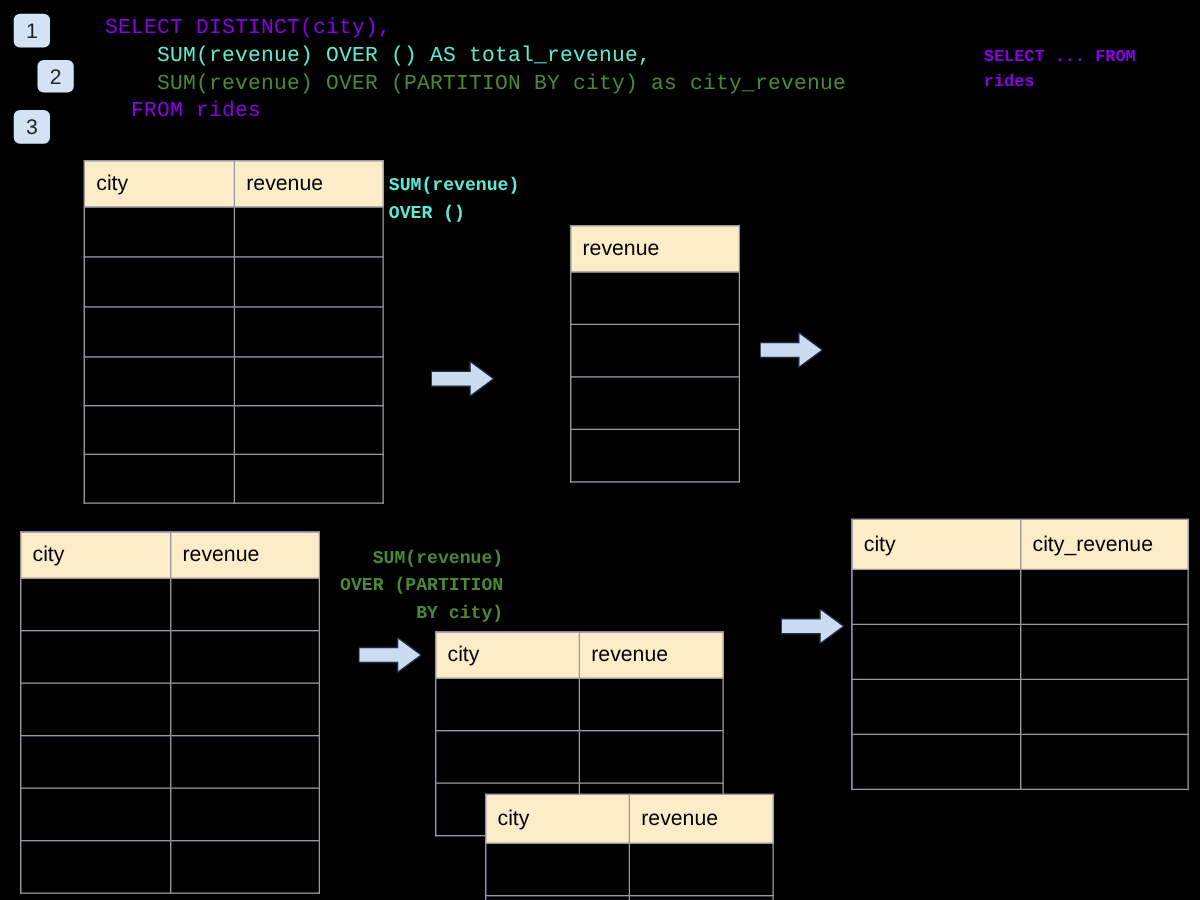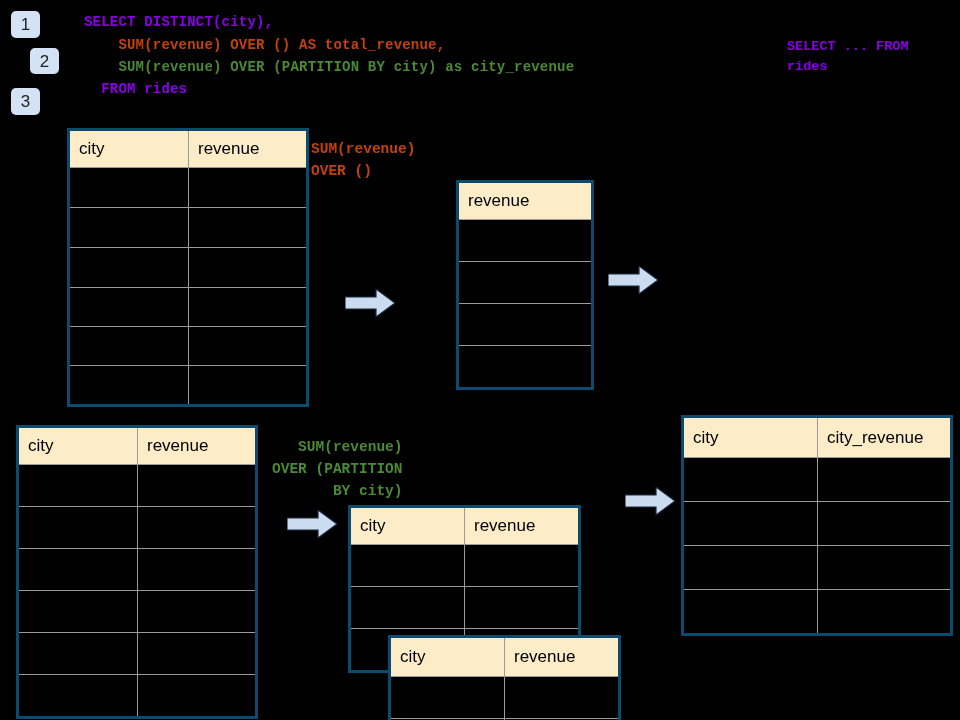--- a/index.html
+++ b/index.html
@@ -27,47 +27,47 @@
     line-height: 1;
     display: flex;
     align-items: center;
     justify-content: center;
   }
 
   
   .code {
     position: absolute;
     font-family: "Liberation Mono", monospace;
-    font-size: 14px;
-    font-weight: bold;
+    font-size: 17px;
+    font-weight: normal;
     letter-spacing: 0.2px;
     white-space: pre;
     line-height: 21.5px;
   }
   .c-purple { color: #8a00e6; }
-  .c-red    { color: #c2410c; }
+  .c-red    { color: #5eead4; }
   .c-green  { color: #4a8a37; text-align: right; }
 
   
   .annot {
     position: absolute;
     font-family: "Liberation Mono", monospace;
     font-size: 14.5px;
     font-weight: bold;
     white-space: pre;
     line-height: 22px;
   }
 
   
   .tbl {
     position: absolute;
     border-collapse: collapse;
     table-layout: fixed;
     background: #8b5cf6;
-    border: 3px solid #0c4a6e;
+    border: 1px solid #0c4a6e;
   }
   .tbl th, .tbl td {
     border: 1px solid #9a9a9a;
     padding: 0;
     margin: 0;
   }
   .tbl th {
     background: #fcecc8;
     color: #000000;
     font-family: "Liberation Sans", sans-serif;

